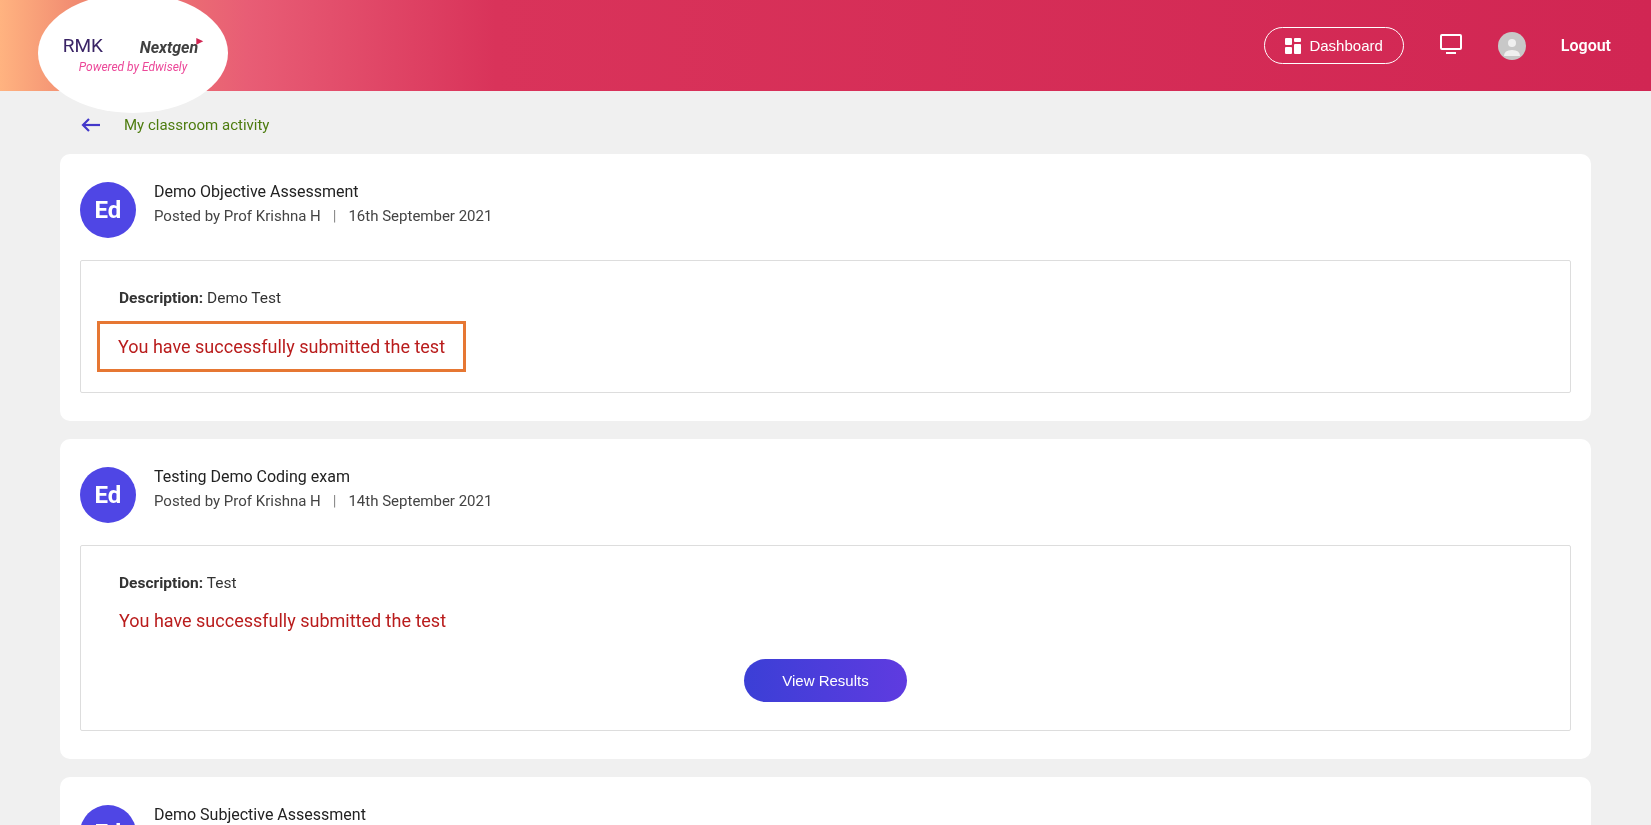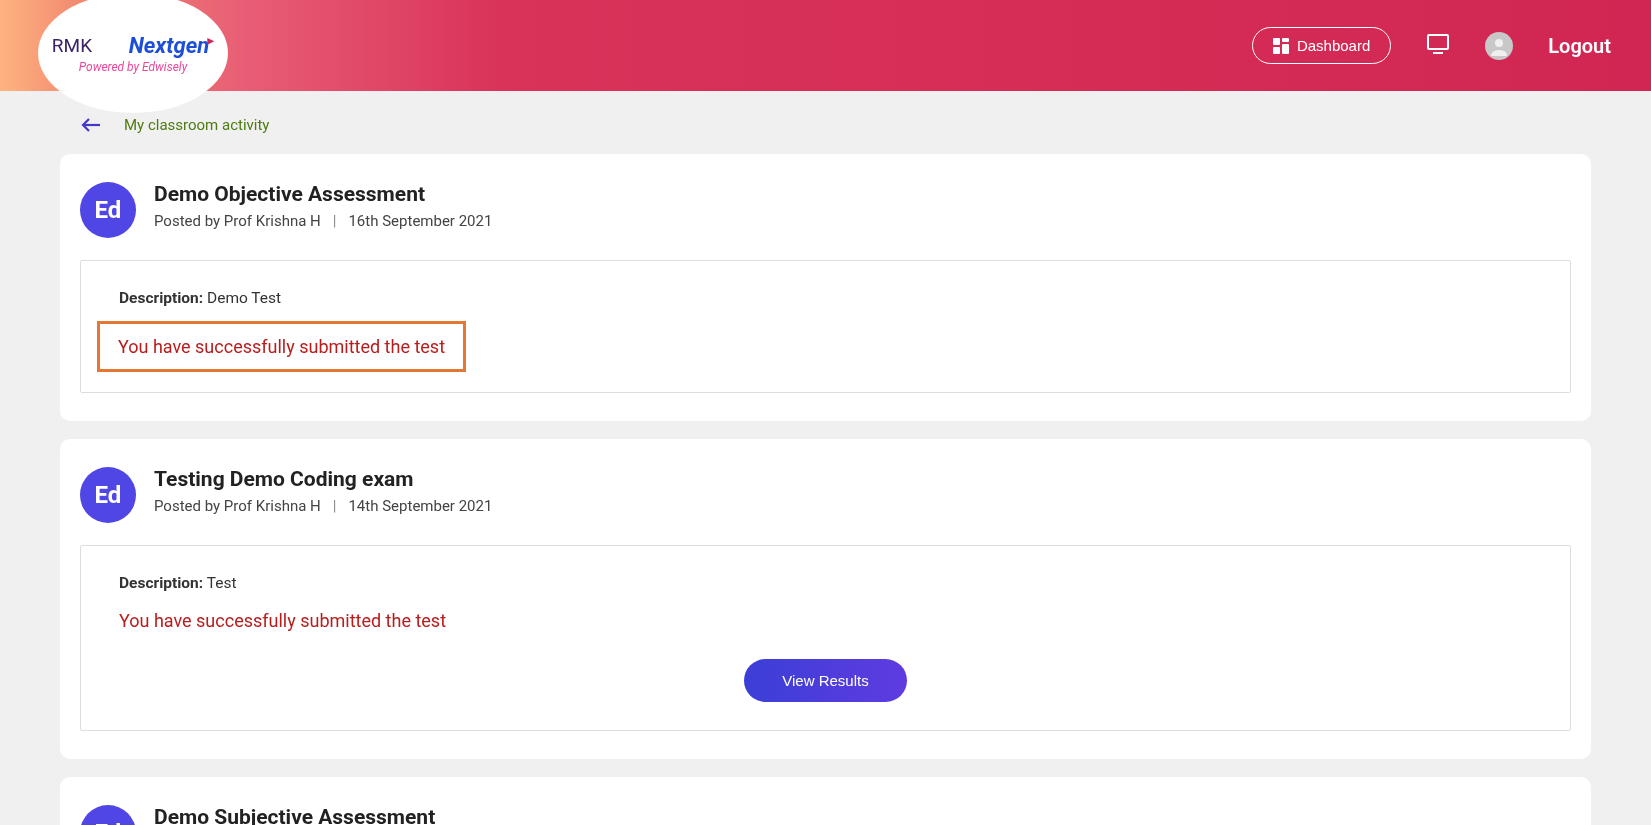--- a/index.html
+++ b/index.html
@@ -44,22 +44,22 @@
     
     .logo-main {
       font-size: 19px;
       color: #3a2466;
       font-weight: normal;
     }
     
     .logo-bold {
       font-weight: bold;
       font-style: italic;
-      color: #1d4ed8;
-      font-size: 22px;
+      color: #404040;
+      font-size: 16px;
       margin-left: 32px;
     }
     
     .logo-arrow {
       color: #d12653;
       font-size: 14px;
       vertical-align: super;
       margin-left: -2px;
     }
     
@@ -105,21 +105,21 @@
       background: #c8c8c8;
       display: flex;
       align-items: center;
       justify-content: center;
       cursor: pointer;
     }
     
     .logout-link {
       color: white;
       font-weight: 600;
-      font-size: 20px;
+      font-size: 16px;
       cursor: pointer;
     }
     
     .content {
       padding: 0 60px;
     }
     
     .breadcrumb-row {
       display: flex;
       align-items: center;
@@ -161,22 +161,22 @@
       color: white;
       display: flex;
       align-items: center;
       justify-content: center;
       font-size: 24px;
       font-weight: bold;
       flex-shrink: 0;
     }
     
     .card-title {
-      font-size: 21px;
-      font-weight: 700;
+      font-size: 16px;
+      font-weight: 400;
       color: #222;
       margin-bottom: 6px;
     }
     
     .card-meta {
       font-size: 15px;
       color: #444;
       display: flex;
       align-items: flex-end;
       gap: 12px;

